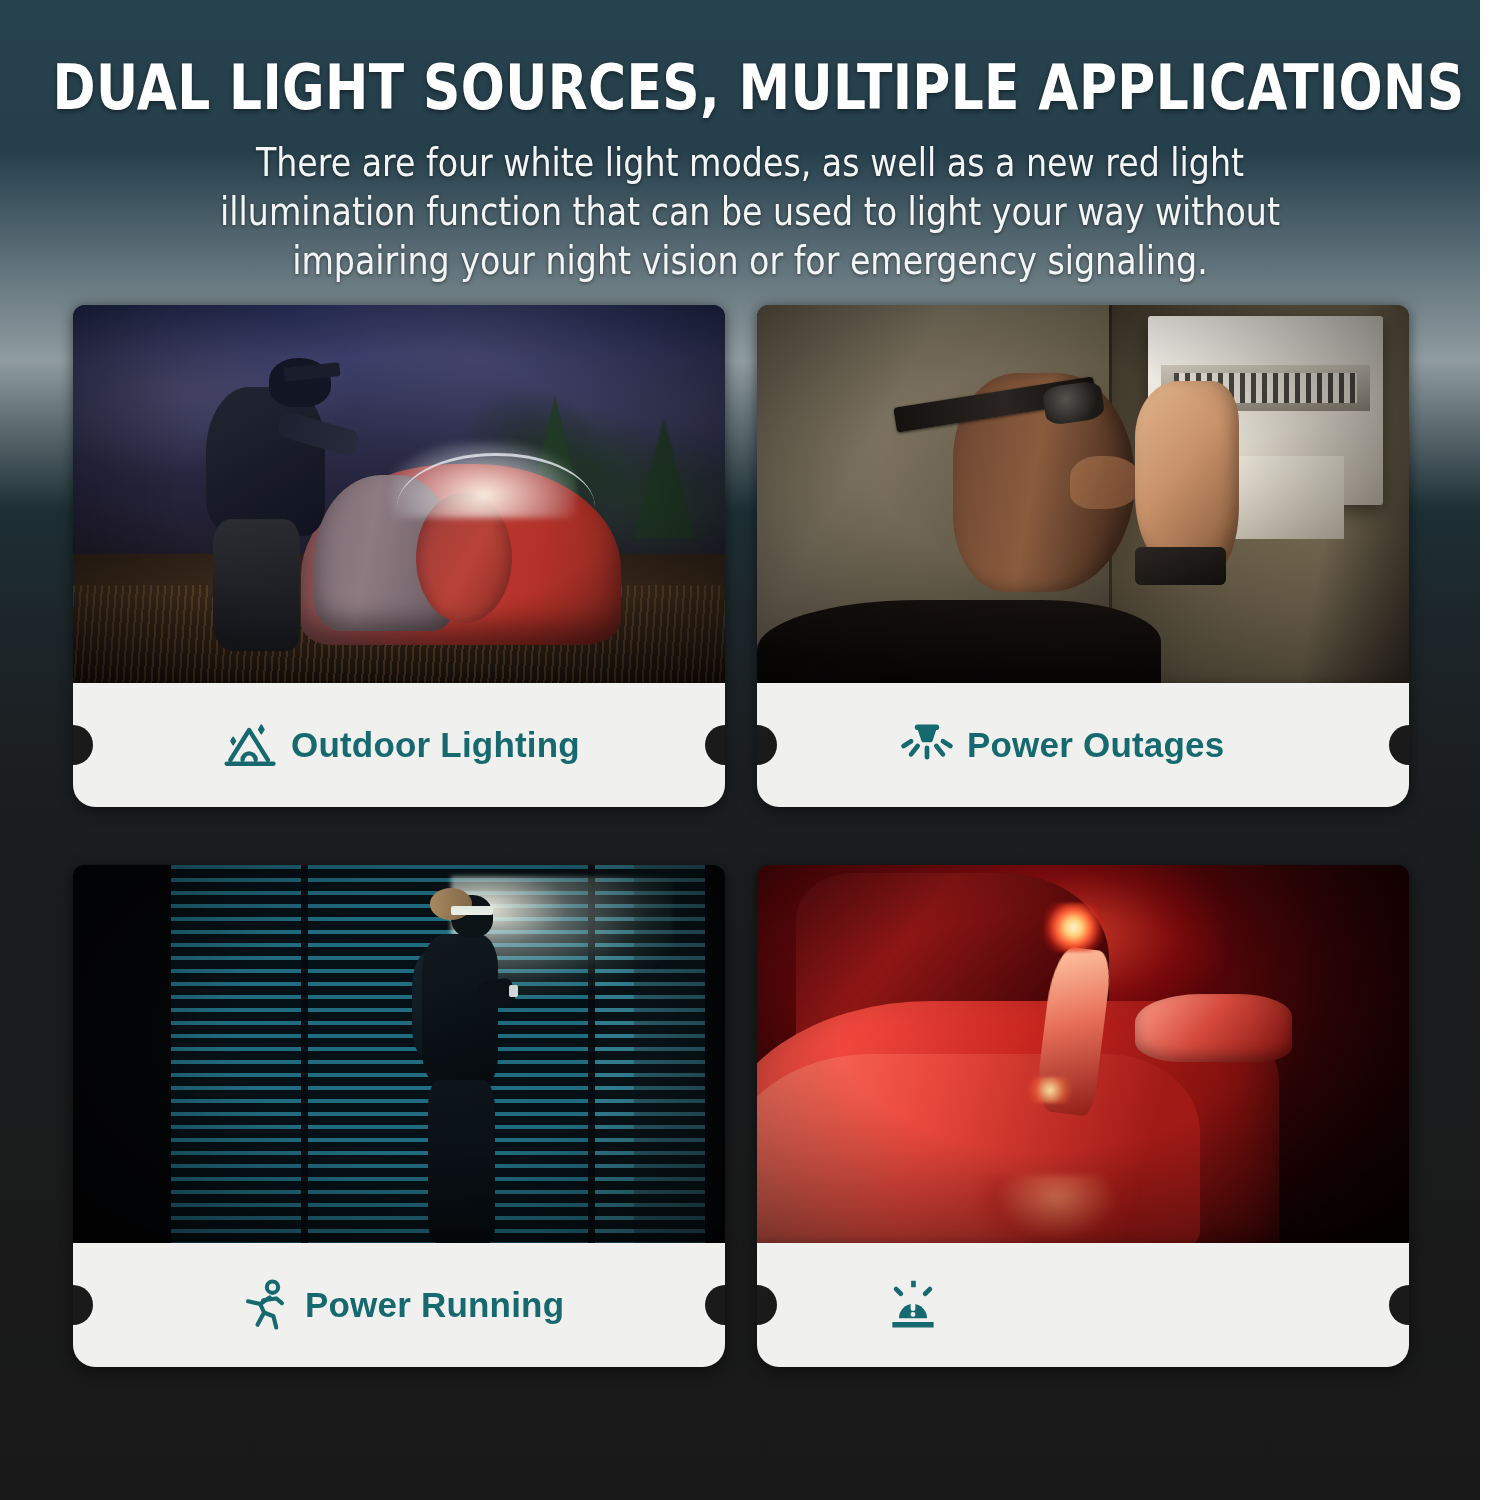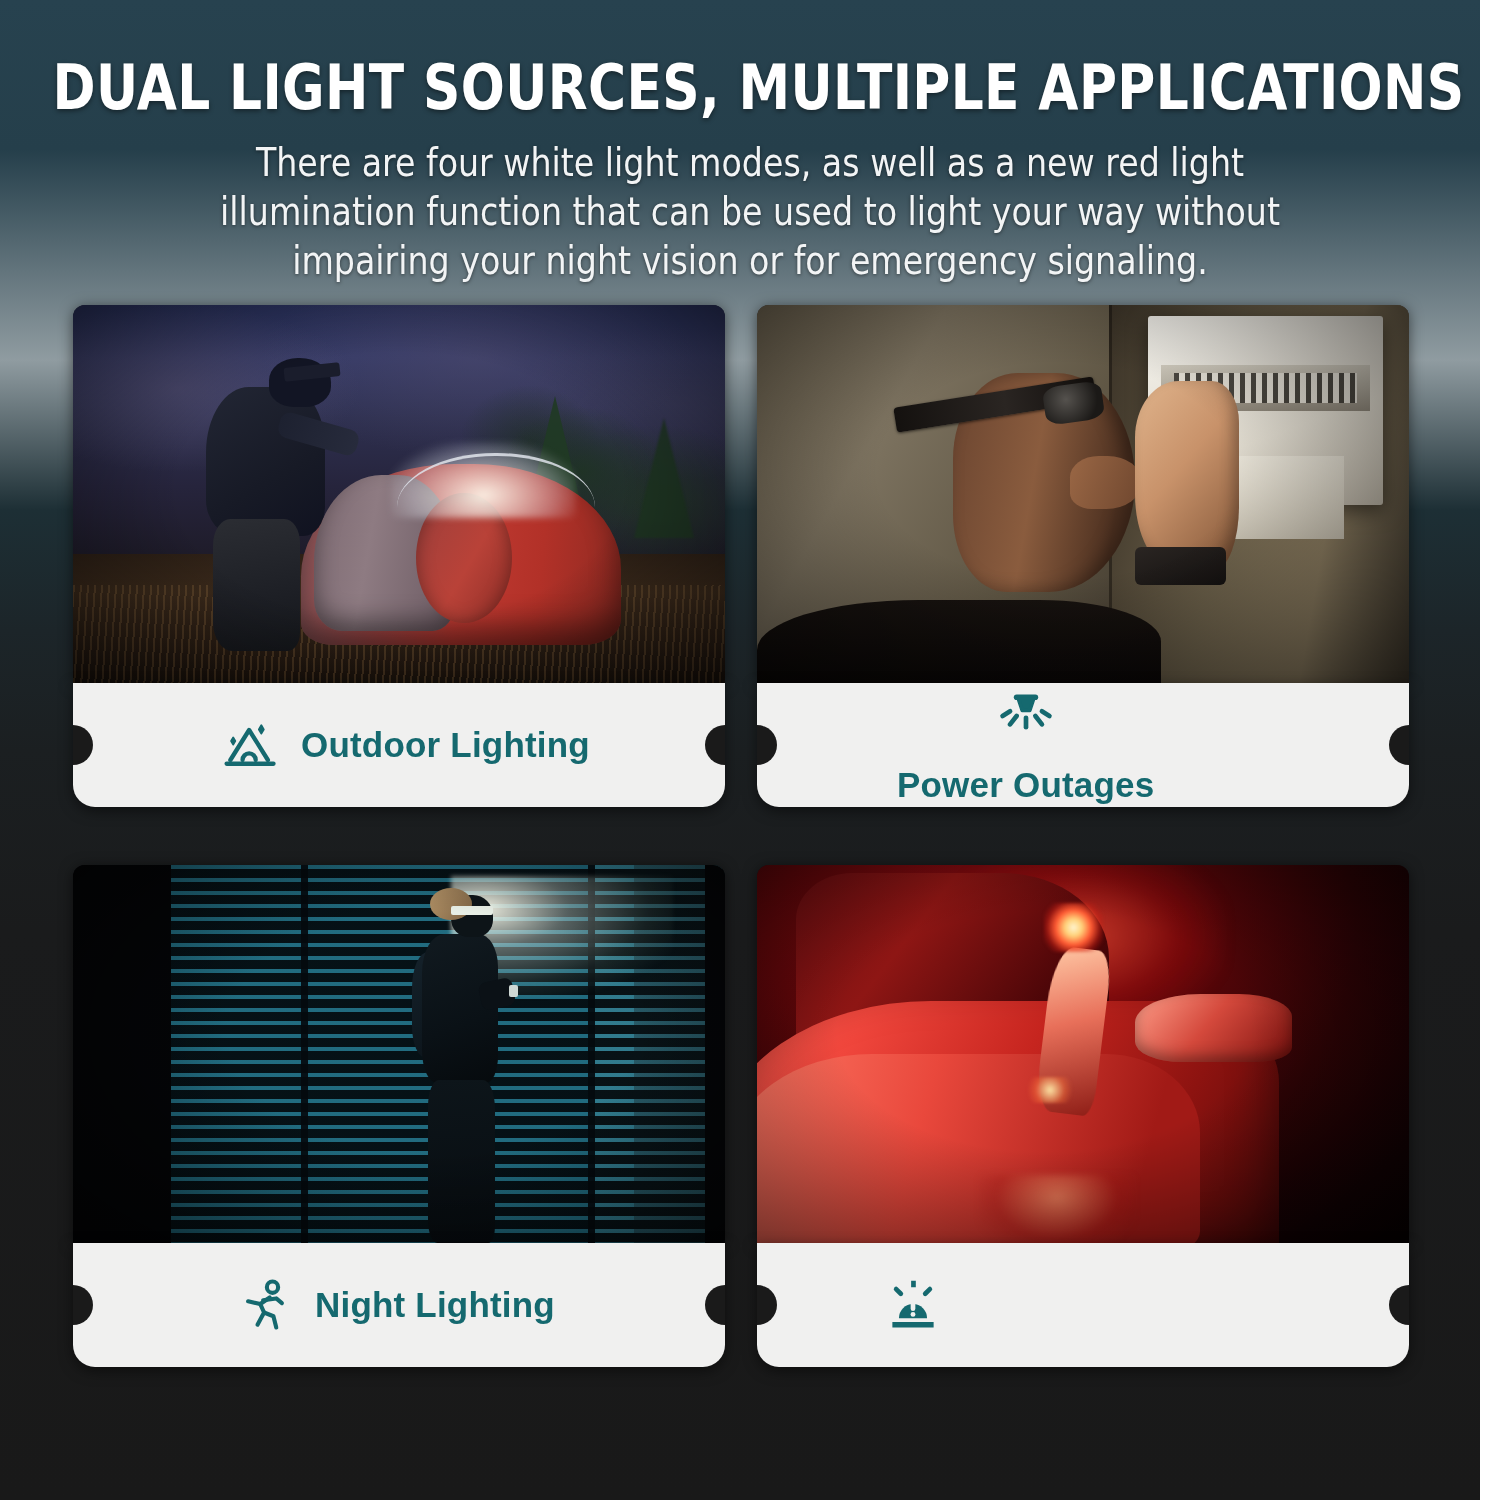--- a/index.html
+++ b/index.html
@@ -77,30 +77,30 @@
   }
   .notch {
     position:absolute; top:42px;
     width:40px; height:40px;
     border-radius:50%;
     background:#1a1a1a;
   }
   .notch.l { left:-20px; }
   .notch.r { right:-20px; }
 
-  .label-inner { display:flex; align-items:center; gap:20px; padding-left:148px; }
+  .label-inner { display:flex; align-items:center; gap:10px; padding-left:148px; }
   .ico { width:60px; height:60px; flex:0 0 60px; display:block; }
   .ico svg { width:60px; height:60px; display:block; }
   .label-text {
     font-size:35px; font-weight:bold; color:#15696f;
     letter-spacing:0.2px; white-space:nowrap;
   }
   .card.c3 .label-inner { padding-left:126px; }
   .card.c2 .label-inner { padding-left:162px; }
-  .card.c1 .label-inner { padding-left:140px;flex-direction:column; }
+  .card.c1 .label-inner { padding-left:140px; }
 
   
   .p0-sky   { background:linear-gradient(180deg,#2b3360 0%,#353a66 14%,#2e3050 30%,#26243c 48%,#1d1a26 70%,#171219 100%); }
   .p0-ridge {
     background:
       radial-gradient(ellipse 260px 120px at 16% 22%, rgba(92,86,120,.55), transparent 70%),
       radial-gradient(ellipse 300px 140px at 62% 14%, rgba(80,76,110,.5), transparent 72%),
       radial-gradient(ellipse 240px 110px at 92% 26%, rgba(70,68,98,.45), transparent 70%);
   }
   .p0-forest {
@@ -504,21 +504,21 @@
         <div class="label-inner">
           <span class="ico">
             <svg viewBox="0 0 64 64" fill="none" stroke="#15696f" stroke-width="4.4" stroke-linecap="round" stroke-linejoin="round">
               <circle cx="40" cy="13" r="6"></circle>
               <path d="M37 24 L27 31 L31 40 L24 53"></path>
               <path d="M31 40 L41 44 L44 56"></path>
               <path d="M30 27 L44 25 L50 30"></path>
               <path d="M27 31 L14 28"></path>
             </svg>
           </span>
-          <span class="label-text">Night Lighting</span>
+          <span class="label-text">Power Running</span>
         </div>
       </div>
     </div>
 
     <div class="card c3">
       <div class="photo">
         <div class="layer p3-bg"></div>
         <div class="p3-halo"></div>
         <div class="p3-wind"></div>
         <div class="p3-body"></div>

